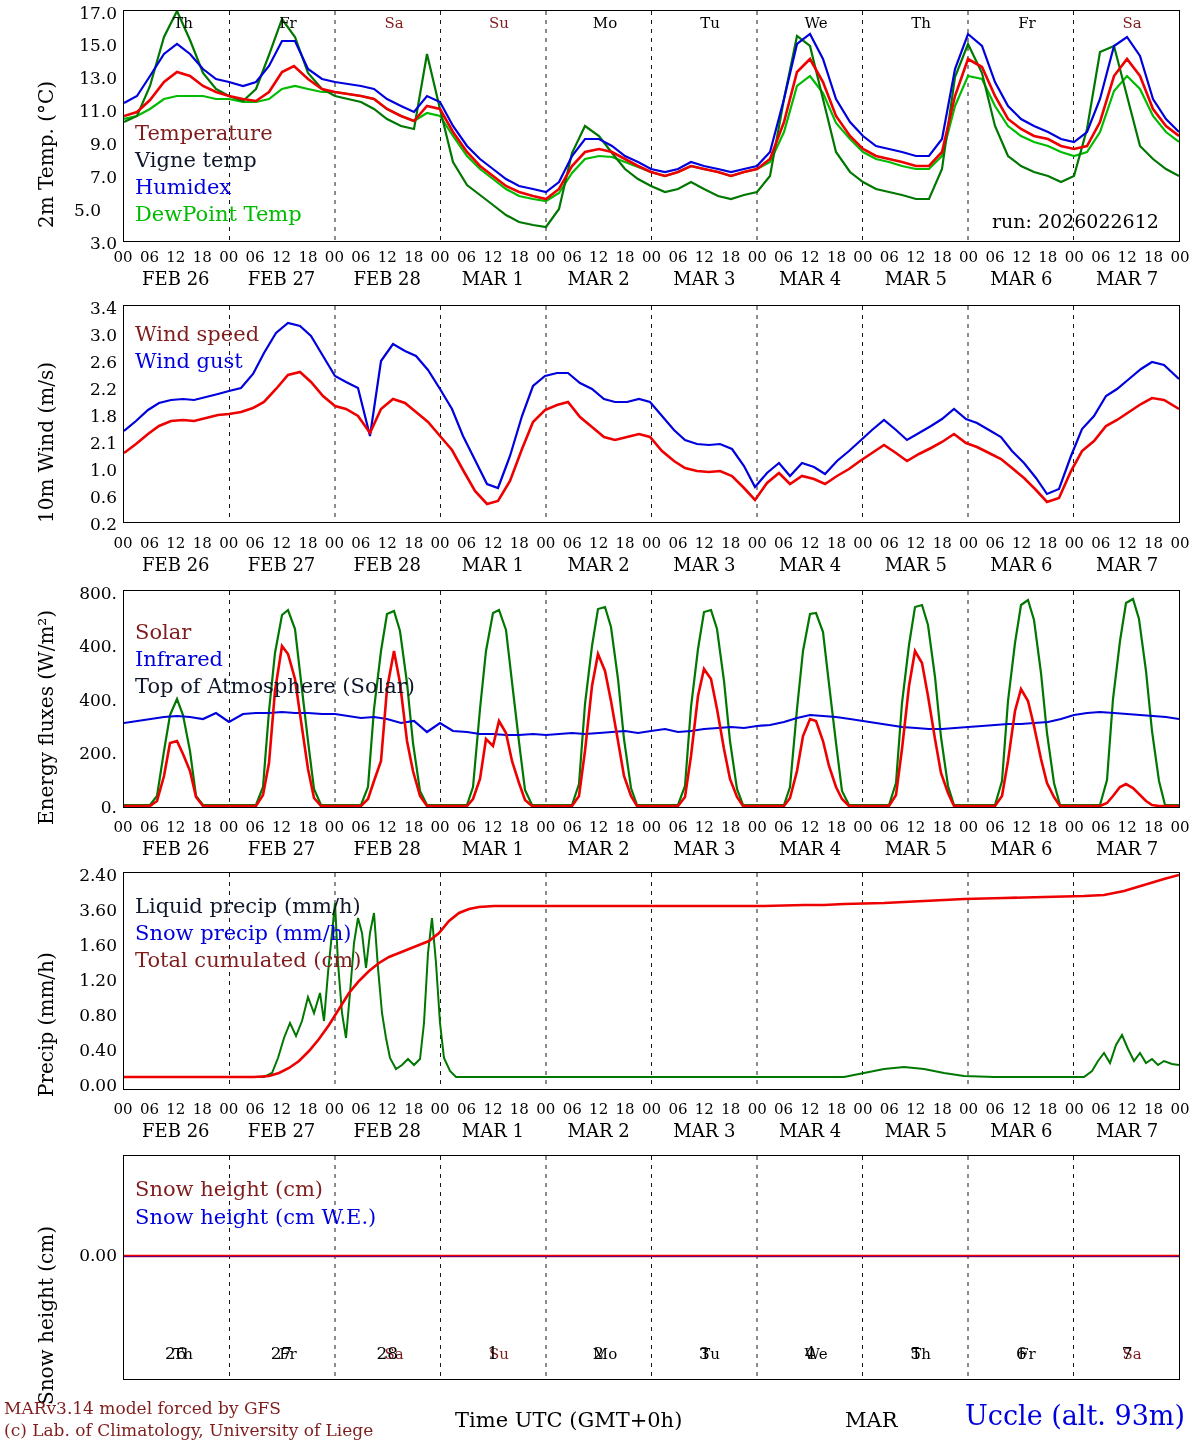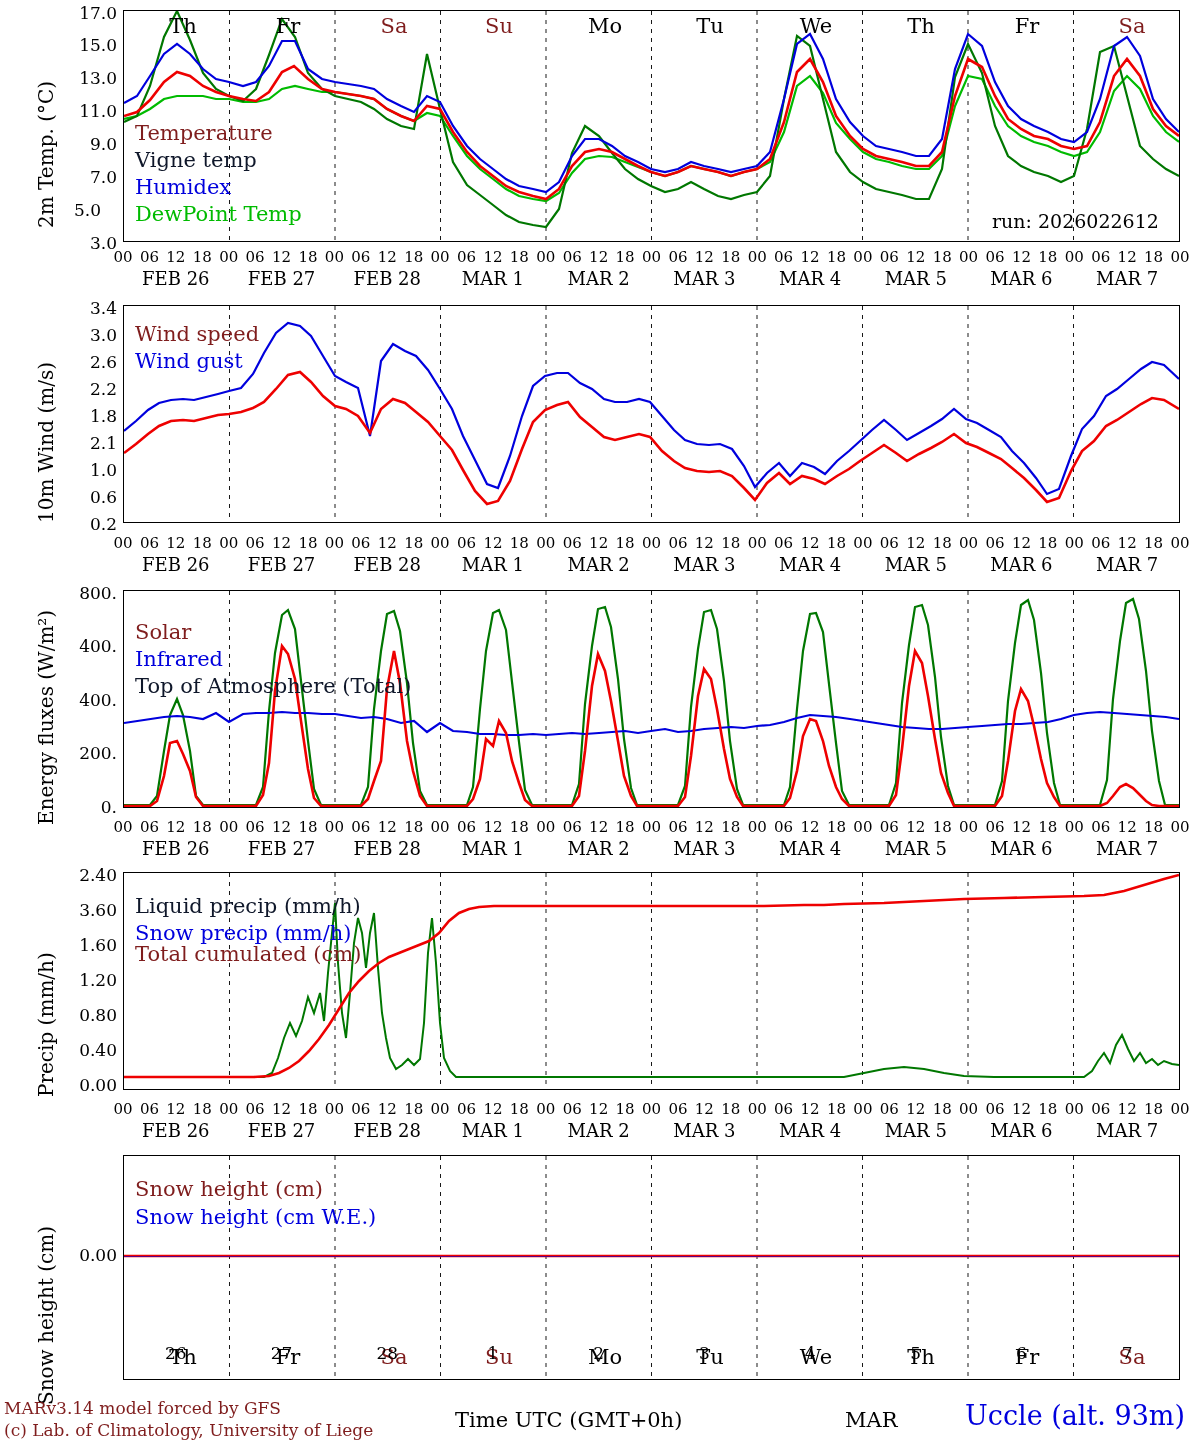--- a/index.html
+++ b/index.html
@@ -3,21 +3,21 @@
 <meta charset="utf-8">
 <style>
   html,body{margin:0;padding:0;background:#ffffff;}
   body{width:1194px;height:1440px;font-family:"DejaVu Serif",serif;color:#000;position:relative;overflow:hidden;}
   .panel{position:absolute;left:0;width:1194px;}
   .plotbox{position:absolute;border:1px solid #000;background:#fff;box-sizing:border-box;}
   .ylabel{position:absolute;transform-origin:0 0;transform:rotate(-90deg);font-size:20px;white-space:nowrap;font-family:"DejaVu Serif",serif;}
   .ytick{position:absolute;font-size:17px;text-align:right;white-space:nowrap;}
   .xtick{position:absolute;font-size:15px;text-align:center;white-space:nowrap;font-family:"DejaVu Serif",serif;}
   .xdate{position:absolute;font-size:18px;text-align:center;white-space:nowrap;}
-  .dayname{position:absolute;font-size:21px;text-align:center;white-space:nowrap;}
+  .dayname{position:absolute;font-size:15px;text-align:center;white-space:nowrap;}
   .legend{position:absolute;font-size:21px;white-space:nowrap;}
   .note{position:absolute;font-size:19px;white-space:nowrap;}
   .red{color:#7f1d1d;}
   .blue{color:#0000dd;}
   .green{color:#0f172a;}
   .lgreen{color:#00bb00;}
   .black{color:#000;}
   svg{display:block;}
   .foot{position:absolute;font-size:17px;white-space:nowrap;}
 </style>
@@ -252,21 +252,21 @@
       <polyline fill="none" stroke="#007700" stroke-width="2.2" points="0,214 26,214 33,205 40,160 46,124 53,108 59,124 66,160 72,205 79,214 118,214 132,214 139,196 145,120 151,62 158,24 164,19 171,38 177,90 184,150 190,198 197,214 224,214 237,214 244,196 250,118 257,60 263,23 270,20 276,40 283,92 289,152 296,200 303,214 329,214 343,214 349,196 356,118 362,60 369,22 375,19 382,39 388,91 395,151 401,199 408,214 435,214 448,214 455,193 461,113 468,55 474,18 481,16 487,36 494,88 500,148 507,197 513,214 541,214 554,214 561,195 567,116 574,58 580,21 587,19 593,38 600,90 606,150 613,198 619,214 646,214 660,214 666,196 673,118 679,60 686,23 692,22 699,41 705,93 712,152 718,200 725,214 752,214 765,214 772,192 778,112 785,54 791,16 798,14 804,34 811,86 817,146 824,195 830,214 858,214 871,214 878,190 884,110 891,52 897,14 904,9 910,29 917,82 923,142 930,192 936,214 963,214 976,214 983,189 989,108 996,50 1002,12 1009,8 1015,28 1022,80 1028,140 1035,190 1041,214 1055,214"></polyline>
 
       <polyline fill="none" stroke="#0000dd" stroke-width="2.2" points="0,132 20,129 40,126 53,125 66,126 79,128 92,122 105,131 119,123 132,122 145,122 158,121 171,122 184,122 198,123 211,123 224,125 237,127 250,126 263,128 277,132 290,130 303,141 316,132 329,140 343,141 356,143 369,143 382,144 395,144 409,143 422,144 435,143 448,142 461,143 475,142 488,141 501,140 514,142 527,140 541,138 554,141 567,140 580,138 594,137 607,136 620,137 633,135 646,134 660,131 673,127 686,124 699,125 712,126 726,128 739,130 752,132 765,134 778,136 792,137 805,138 818,138 831,137 844,136 858,135 871,134 884,133 897,133 910,132 924,131 937,128 950,124 963,122 976,121 990,122 1003,123 1016,124 1029,125 1042,126 1055,128"></polyline>
 
       <polyline fill="none" stroke="#ee0000" stroke-width="2.6" points="0,215 26,215 33,210 40,185 46,152 53,150 59,163 66,180 72,206 79,215 118,215 132,215 139,204 145,172 151,100 158,55 164,63 171,88 177,130 184,178 190,207 197,215 224,215 237,215 244,208 250,190 257,170 263,98 270,60 276,92 283,150 289,180 296,205 303,215 329,215 343,215 349,208 356,188 362,148 369,155 375,130 382,142 388,170 395,192 401,209 408,215 435,215 448,215 455,205 461,160 468,95 474,63 481,80 487,110 494,150 500,185 507,205 513,215 541,215 554,215 561,206 567,165 574,105 580,78 587,88 593,118 600,158 606,188 613,206 619,215 646,215 660,215 666,207 673,180 679,145 686,128 692,130 699,150 705,175 712,196 718,208 725,215 752,215 765,215 772,204 778,158 785,95 791,60 798,72 804,105 811,148 817,182 824,202 830,215 858,215 871,215 878,205 884,170 891,120 897,98 904,110 910,135 917,168 923,192 930,206 936,215 963,215 976,215 983,212 989,205 996,196 1002,193 1009,197 1015,203 1022,210 1028,214 1035,215 1055,215"></polyline>
     </svg>
   </div>
 
   <div class="legend red" style="left:135px;top:40px;">Solar</div>
   <div class="legend blue" style="left:135px;top:67px;">Infrared</div>
-  <div class="legend green" style="left:135px;top:94px;">Top of Atmosphere (Total)</div>
+  <div class="legend green" style="left:135px;top:94px;">Top of Atmosphere (Solar)</div>
 </div>
 
 <div class="panel" style="top:818px;height:40px;">
     <div id="xaxis3" style="position: relative;">
       <div class="xtick" style="left: 110px; top: 0px; width: 26px;">00</div>
       <div class="xtick" style="left: 136.425px; top: 0px; width: 26px;">06</div>
       <div class="xtick" style="left: 162.85px; top: 0px; width: 26px;">12</div>
       <div class="xtick" style="left: 189.275px; top: 0px; width: 26px;">18</div>
       <div class="xtick" style="left: 215.7px; top: 0px; width: 26px;">00</div>
       <div class="xtick" style="left: 242.125px; top: 0px; width: 26px;">06</div>
@@ -344,21 +344,21 @@
       </g>
 
       <polyline fill="none" stroke="#007700" stroke-width="2" points="0,204 140,204 148,200 154,185 160,165 166,150 172,163 178,148 184,124 190,140 196,120 200,148 204,100 208,60 211,30 214,90 218,140 222,165 226,120 230,70 234,45 238,60 242,95 246,60 250,40 254,95 258,140 262,165 266,185 272,196 278,192 284,186 290,192 296,186 300,150 304,80 308,45 312,90 316,150 320,185 326,198 332,204 500,204 720,204 740,200 760,196 780,194 800,196 820,200 840,203 870,204 960,204 968,198 974,188 980,180 986,190 992,172 998,162 1004,176 1010,188 1016,180 1022,190 1028,186 1034,192 1040,188 1048,191 1055,192"></polyline>
 
       <polyline fill="none" stroke="#ee0000" stroke-width="2.6" points="0,204 60,204 100,204 130,204 145,203 155,200 165,195 175,188 185,178 195,166 205,152 215,136 225,120 235,108 245,98 255,90 265,84 275,80 285,76 295,72 305,68 315,60 325,48 335,40 345,36 355,34 370,33 400,33 450,33 500,33 550,33 600,33 640,33 680,32 700,32 720,31 760,30 800,28 840,26 880,25 920,24 960,23 980,22 1000,18 1020,12 1040,6 1055,2"></polyline>
     </svg>
   </div>
 
   <div class="legend green" style="left:135px;top:32px;">Liquid precip (mm/h)</div>
   <div class="legend blue" style="left:135px;top:59px;">Snow precip (mm/h)</div>
-  <div class="legend red" style="left:135px;top:80px;">Total cumulated (cm)</div>
+  <div class="legend red" style="left:135px;top:86px;">Total cumulated (cm)</div>
 </div>
 
 <div class="panel" style="top:1100px;height:40px;">
     <div id="xaxis4" style="position: relative;">
       <div class="xtick" style="left: 110px; top: 0px; width: 26px;">00</div>
       <div class="xtick" style="left: 136.425px; top: 0px; width: 26px;">06</div>
       <div class="xtick" style="left: 162.85px; top: 0px; width: 26px;">12</div>
       <div class="xtick" style="left: 189.275px; top: 0px; width: 26px;">18</div>
       <div class="xtick" style="left: 215.7px; top: 0px; width: 26px;">00</div>
       <div class="xtick" style="left: 242.125px; top: 0px; width: 26px;">06</div>

